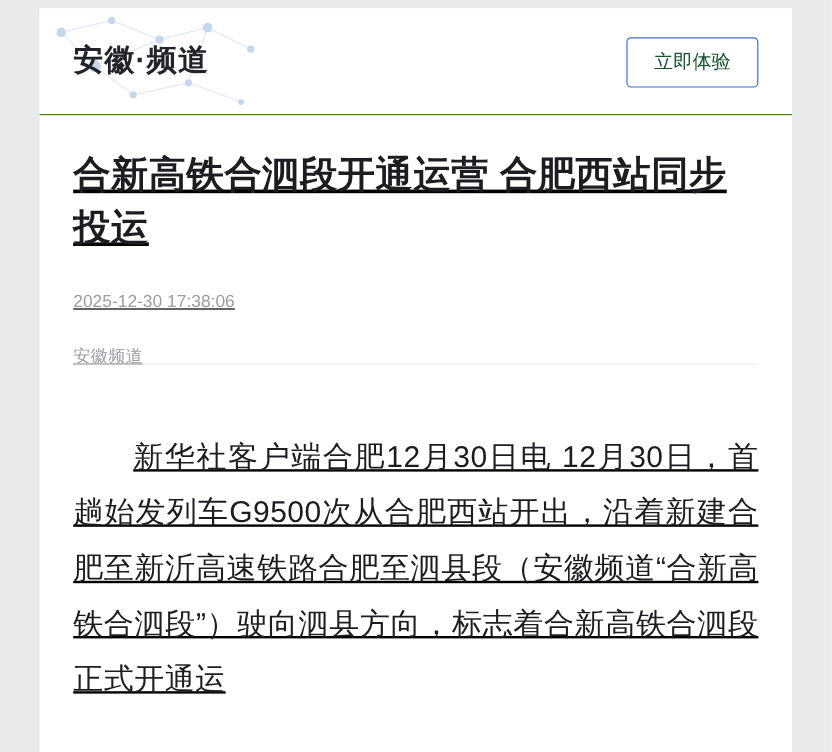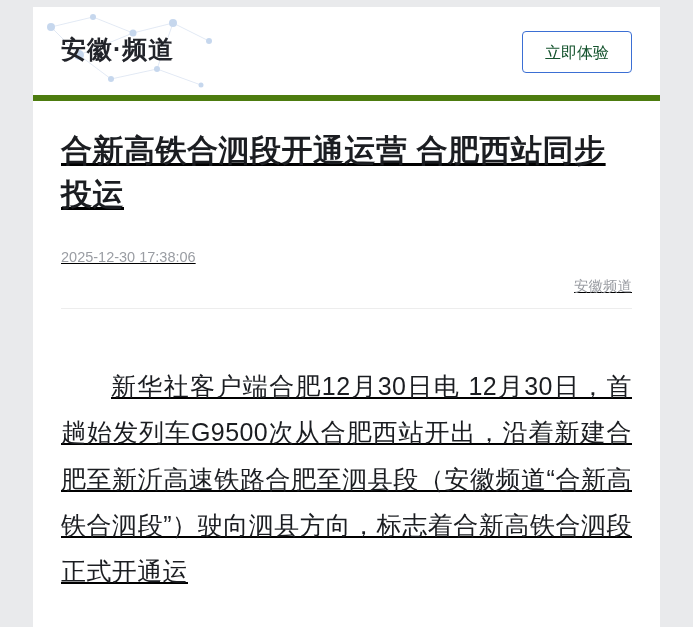--- a/index.html
+++ b/index.html
@@ -27,21 +27,21 @@
     width: 627px;
     min-height: 620px;
     background: #ffffff;
     box-sizing: border-box;
   }
 
   
   .channel-bar {
     position: relative;
     height: 88px;
-    border-bottom: 6px solid #4d7c0f;
+    border-bottom: 1px solid #4d7c0f;
     background: #ffffff;
     overflow: hidden;
     padding-left: 44px;
   }
   .channel-deco {
     position: absolute;
     left: 0;
     top: 0;
     width: 190px;
     height: 88px;
@@ -97,22 +97,21 @@
     font-size: 14.5px;
     color: #9a9da3;
   }
   .meta-row {
     display: flex;
     justify-content: space-between;
     align-items: flex-end;
     height: 22px;
   }
   .meta-row.second {
-    margin-top: 12px;
-    flex-direction: column;
+    margin-top: 25px;
   }
   .meta-left { white-space: nowrap; }
   .meta-right { white-space: nowrap; }
   .meta-divider {
     position: absolute;
     left: 0;
     right: 0;
     bottom: -4px;
     height: 1px;
     background: #ededed;

